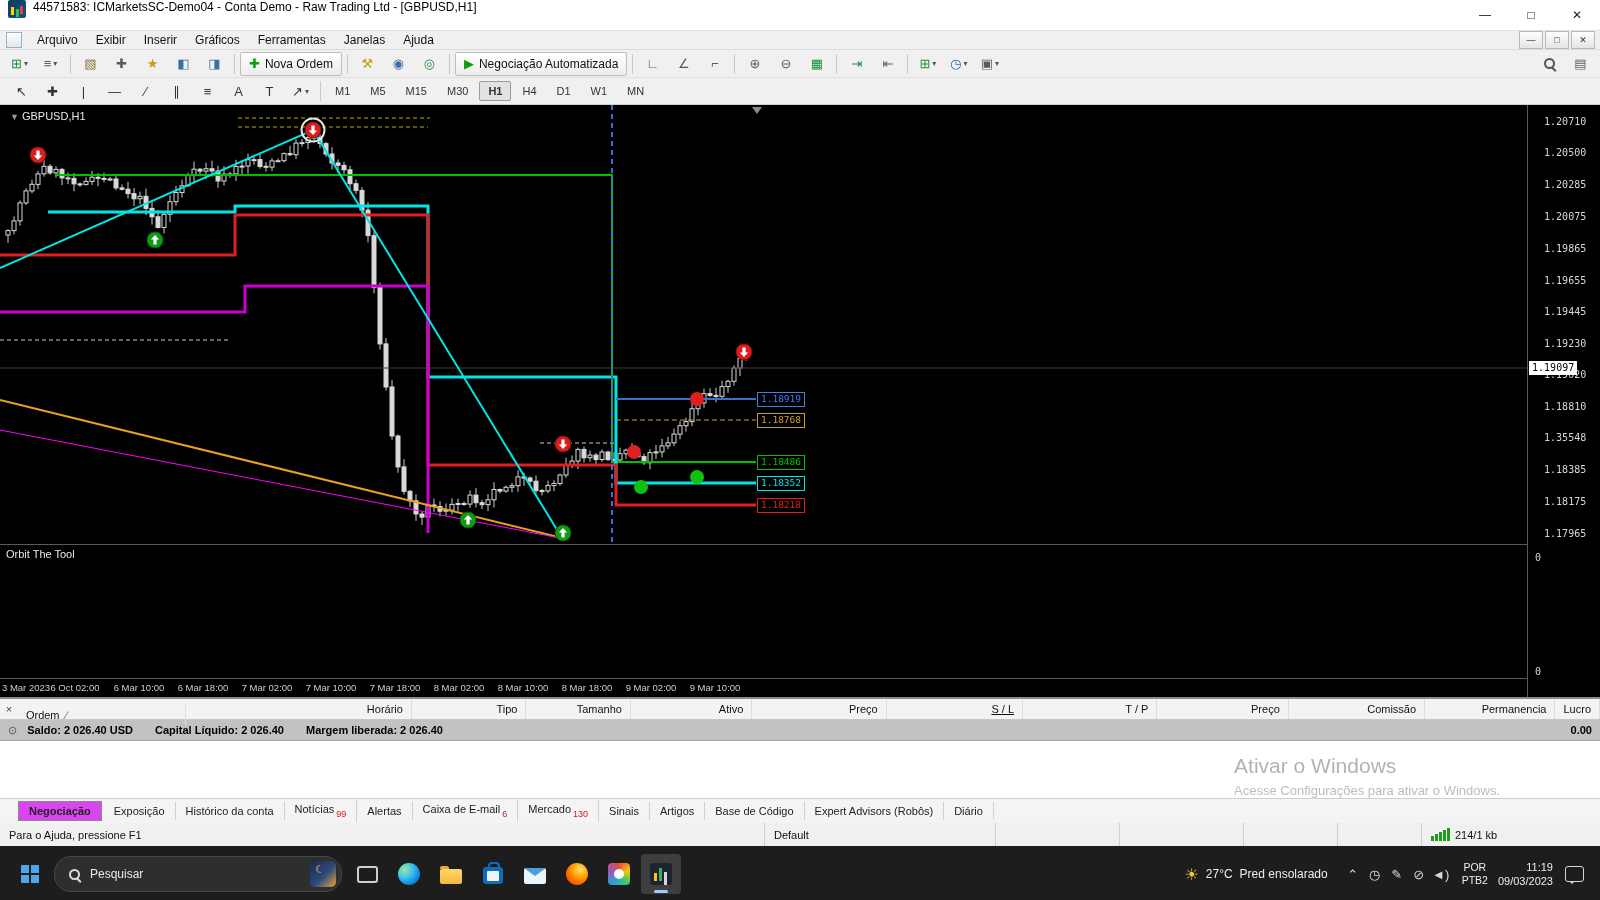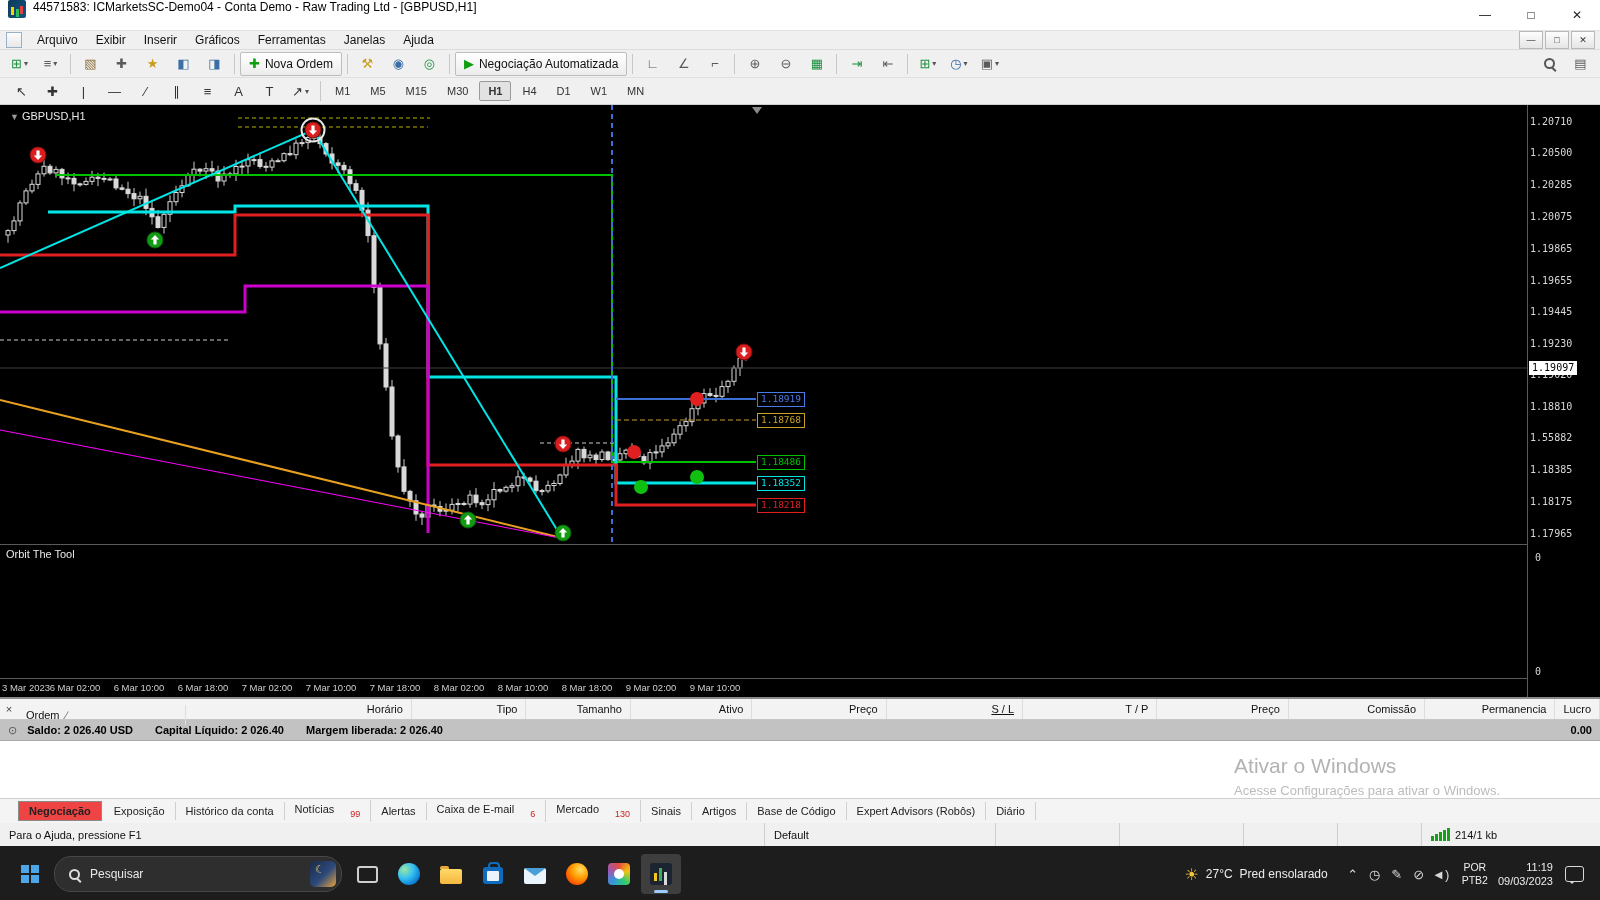--- a/index.html
+++ b/index.html
@@ -48,40 +48,40 @@
   .symbol-label{position:absolute;left:10px;top:5px;color:#e8e8e8;font-size:11px;z-index:4}
   .symbol-label .tri{color:#9a9a9a;font-size:9px;margin-right:3px}
   .shift-tri{position:absolute;left:752px;top:2px;width:0;height:0;border-left:5px solid transparent;border-right:5px solid transparent;border-top:7px solid #8a8a8a;z-index:4}
   .lvl{position:absolute;left:757px;width:46px;height:13px;line-height:12px;text-align:center;font-family:"DejaVu Sans Mono",monospace;font-size:9.5px;background:#000;border:1px solid;z-index:5}
   .subwindow{height:134px;border-top:1px solid #5a5a5a;position:relative;background:#000}
   .sub-label{position:absolute;left:6px;top:3px;color:#e8e8e8;font-size:11px}
   .time-axis{height:18px;border-top:1px solid #5a5a5a;position:relative;background:#000}
   .tlbl{position:absolute;top:3px;color:#cfcfcf;font-size:9.5px;white-space:nowrap}
   .tlbl.ctr{transform:translateX(-50%)}
   .price-axis{width:72px;border-left:1px solid #5a5a5a;position:relative;background:#000;color:#d8d8d8;font-family:"DejaVu Sans Mono",monospace;font-size:10px}
-  .axlbl{position:absolute;left:2px}
+  .axlbl{position:absolute;left:16px}
   .cur-price{position:absolute;left:1px;background:#fff;color:#000;padding:0 3px;height:14px;line-height:14px;z-index:3}
   .sub-zero{position:absolute;left:7px;color:#d8d8d8}
 
   
   .terminal{height:123px;background:#fff;border-top:2px solid #8a8a8a;position:relative;flex:0 0 auto}
   .t-header{height:20px;background:#f3f3f3;display:flex;align-items:center;border-bottom:1px solid #c6c6c6;font-size:11px;color:#111}
   .t-close{width:18px;text-align:center;color:#444;font-size:11px}
   .tcol{height:100%;display:flex;align-items:center;justify-content:flex-end;padding:0 8px;border-right:1px solid #ddd;white-space:nowrap}
   .tcol.first{justify-content:flex-start}
   .tcol.last{flex:1}
   .sortch{margin-left:6px;color:#666}
   .saldo-row{height:20px;background:#c2c2c2;display:flex;align-items:center;font-weight:bold;font-size:11px;padding:0 8px;gap:22px;border-bottom:1px solid #a8a8a8}
   .saldo-ico{font-weight:normal;color:#555;margin-right:-12px}
   .saldo-spacer{flex:1}
   .t-body{height:57px;background:#fff;position:relative}
   .t-tabs{height:24px;display:flex;align-items:center;background:#f4f4f4;border-top:1px solid #d0d0d0;font-size:11px;padding-left:18px}
   .ttab{padding:3px 10px;border-right:1px solid #d0d0d0;color:#222;white-space:nowrap}
-  .ttab.active{background:#ef4444;border:1px solid #8a8a8a;font-weight:bold;margin-right:2px}
-  .badge{color:#cc2020;font-size:9px;vertical-align:sub;margin-left:16px}
+  .ttab.active{background:#d946ef;border:1px solid #8a8a8a;font-weight:bold;margin-right:2px}
+  .badge{color:#cc2020;font-size:9px;vertical-align:sub;margin-left:2px}
   .terminal-strip{position:absolute;left:2px;bottom:26px;transform:rotate(-90deg);transform-origin:left bottom;font-size:10px;color:#333}
   .watermark{position:absolute;right:100px;top:55px;color:#b3b3b3;z-index:6;pointer-events:none}
   .wm1{font-size:21px}
   .wm2{font-size:13px;margin-top:5px;color:#bcbcbc}
 
   
   .statusbar{height:23px;background:#f0f0f0;border-top:1px solid #d5d5d5;display:flex;align-items:center;font-size:11px;flex:0 0 auto;color:#111}
   .sb-sec{height:100%;display:flex;align-items:center;padding:0 9px;border-right:1px solid #cfcfcf;white-space:nowrap}
   .sb-help{flex:1}
   .sb-w{justify-content:flex-start}
@@ -601,21 +601,21 @@
           <div class="lvl" style="top: 308px; border-color: rgb(200, 160, 40); color: rgb(200, 160, 40);">1.18768</div>
           <div class="lvl" style="top: 350px; border-color: rgb(0, 193, 0); color: rgb(0, 193, 0);">1.18486</div>
           <div class="lvl" style="top: 371px; border-color: rgb(0, 229, 229); color: rgb(0, 229, 229);">1.18352</div>
           <div class="lvl" style="top: 393px; border-color: rgb(224, 32, 32); color: rgb(224, 32, 32);">1.18218</div>
         </div>
       <div class="subwindow">
         <div class="sub-label">Orbit The Tool</div>
       </div>
       <div class="time-axis">
           <div class="tlbl" style="left: 2px;">3 Mar 2023</div>
-          <div class="tlbl ctr" style="left: 75px;">6 Mar 02:00</div>
+          <div class="tlbl ctr" style="left: 75px;">6 Oct 02:00</div>
           <div class="tlbl ctr" style="left: 139px;">6 Mar 10:00</div>
           <div class="tlbl ctr" style="left: 203px;">6 Mar 18:00</div>
           <div class="tlbl ctr" style="left: 267px;">7 Mar 02:00</div>
           <div class="tlbl ctr" style="left: 331px;">7 Mar 10:00</div>
           <div class="tlbl ctr" style="left: 395px;">7 Mar 18:00</div>
           <div class="tlbl ctr" style="left: 459px;">8 Mar 02:00</div>
           <div class="tlbl ctr" style="left: 523px;">8 Mar 10:00</div>
           <div class="tlbl ctr" style="left: 587px;">8 Mar 18:00</div>
           <div class="tlbl ctr" style="left: 651px;">9 Mar 02:00</div>
           <div class="tlbl ctr" style="left: 715px;">9 Mar 10:00</div>
@@ -625,21 +625,21 @@
         <div class="axlbl" style="top: 11px;">1.20710</div>
         <div class="axlbl" style="top: 42px;">1.20500</div>
         <div class="axlbl" style="top: 74px;">1.20285</div>
         <div class="axlbl" style="top: 106px;">1.20075</div>
         <div class="axlbl" style="top: 138px;">1.19865</div>
         <div class="axlbl" style="top: 170px;">1.19655</div>
         <div class="axlbl" style="top: 201px;">1.19445</div>
         <div class="axlbl" style="top: 233px;">1.19230</div>
         <div class="axlbl" style="top: 264px;">1.19020</div>
         <div class="axlbl" style="top: 296px;">1.18810</div>
-        <div class="axlbl" style="top: 327px;">1.55882</div>
+        <div class="axlbl" style="top: 327px;">1.35548</div>
         <div class="axlbl" style="top: 359px;">1.18385</div>
         <div class="axlbl" style="top: 391px;">1.18175</div>
         <div class="axlbl" style="top: 423px;">1.17965</div>
         <div class="cur-price" style="top: 256px;">1.19097</div>
         <div class="sub-zero" style="top: 447px;">0</div>
         <div class="sub-zero" style="top: 561px;">0</div>
       </div>
   </div>
 
   <div class="terminal">

